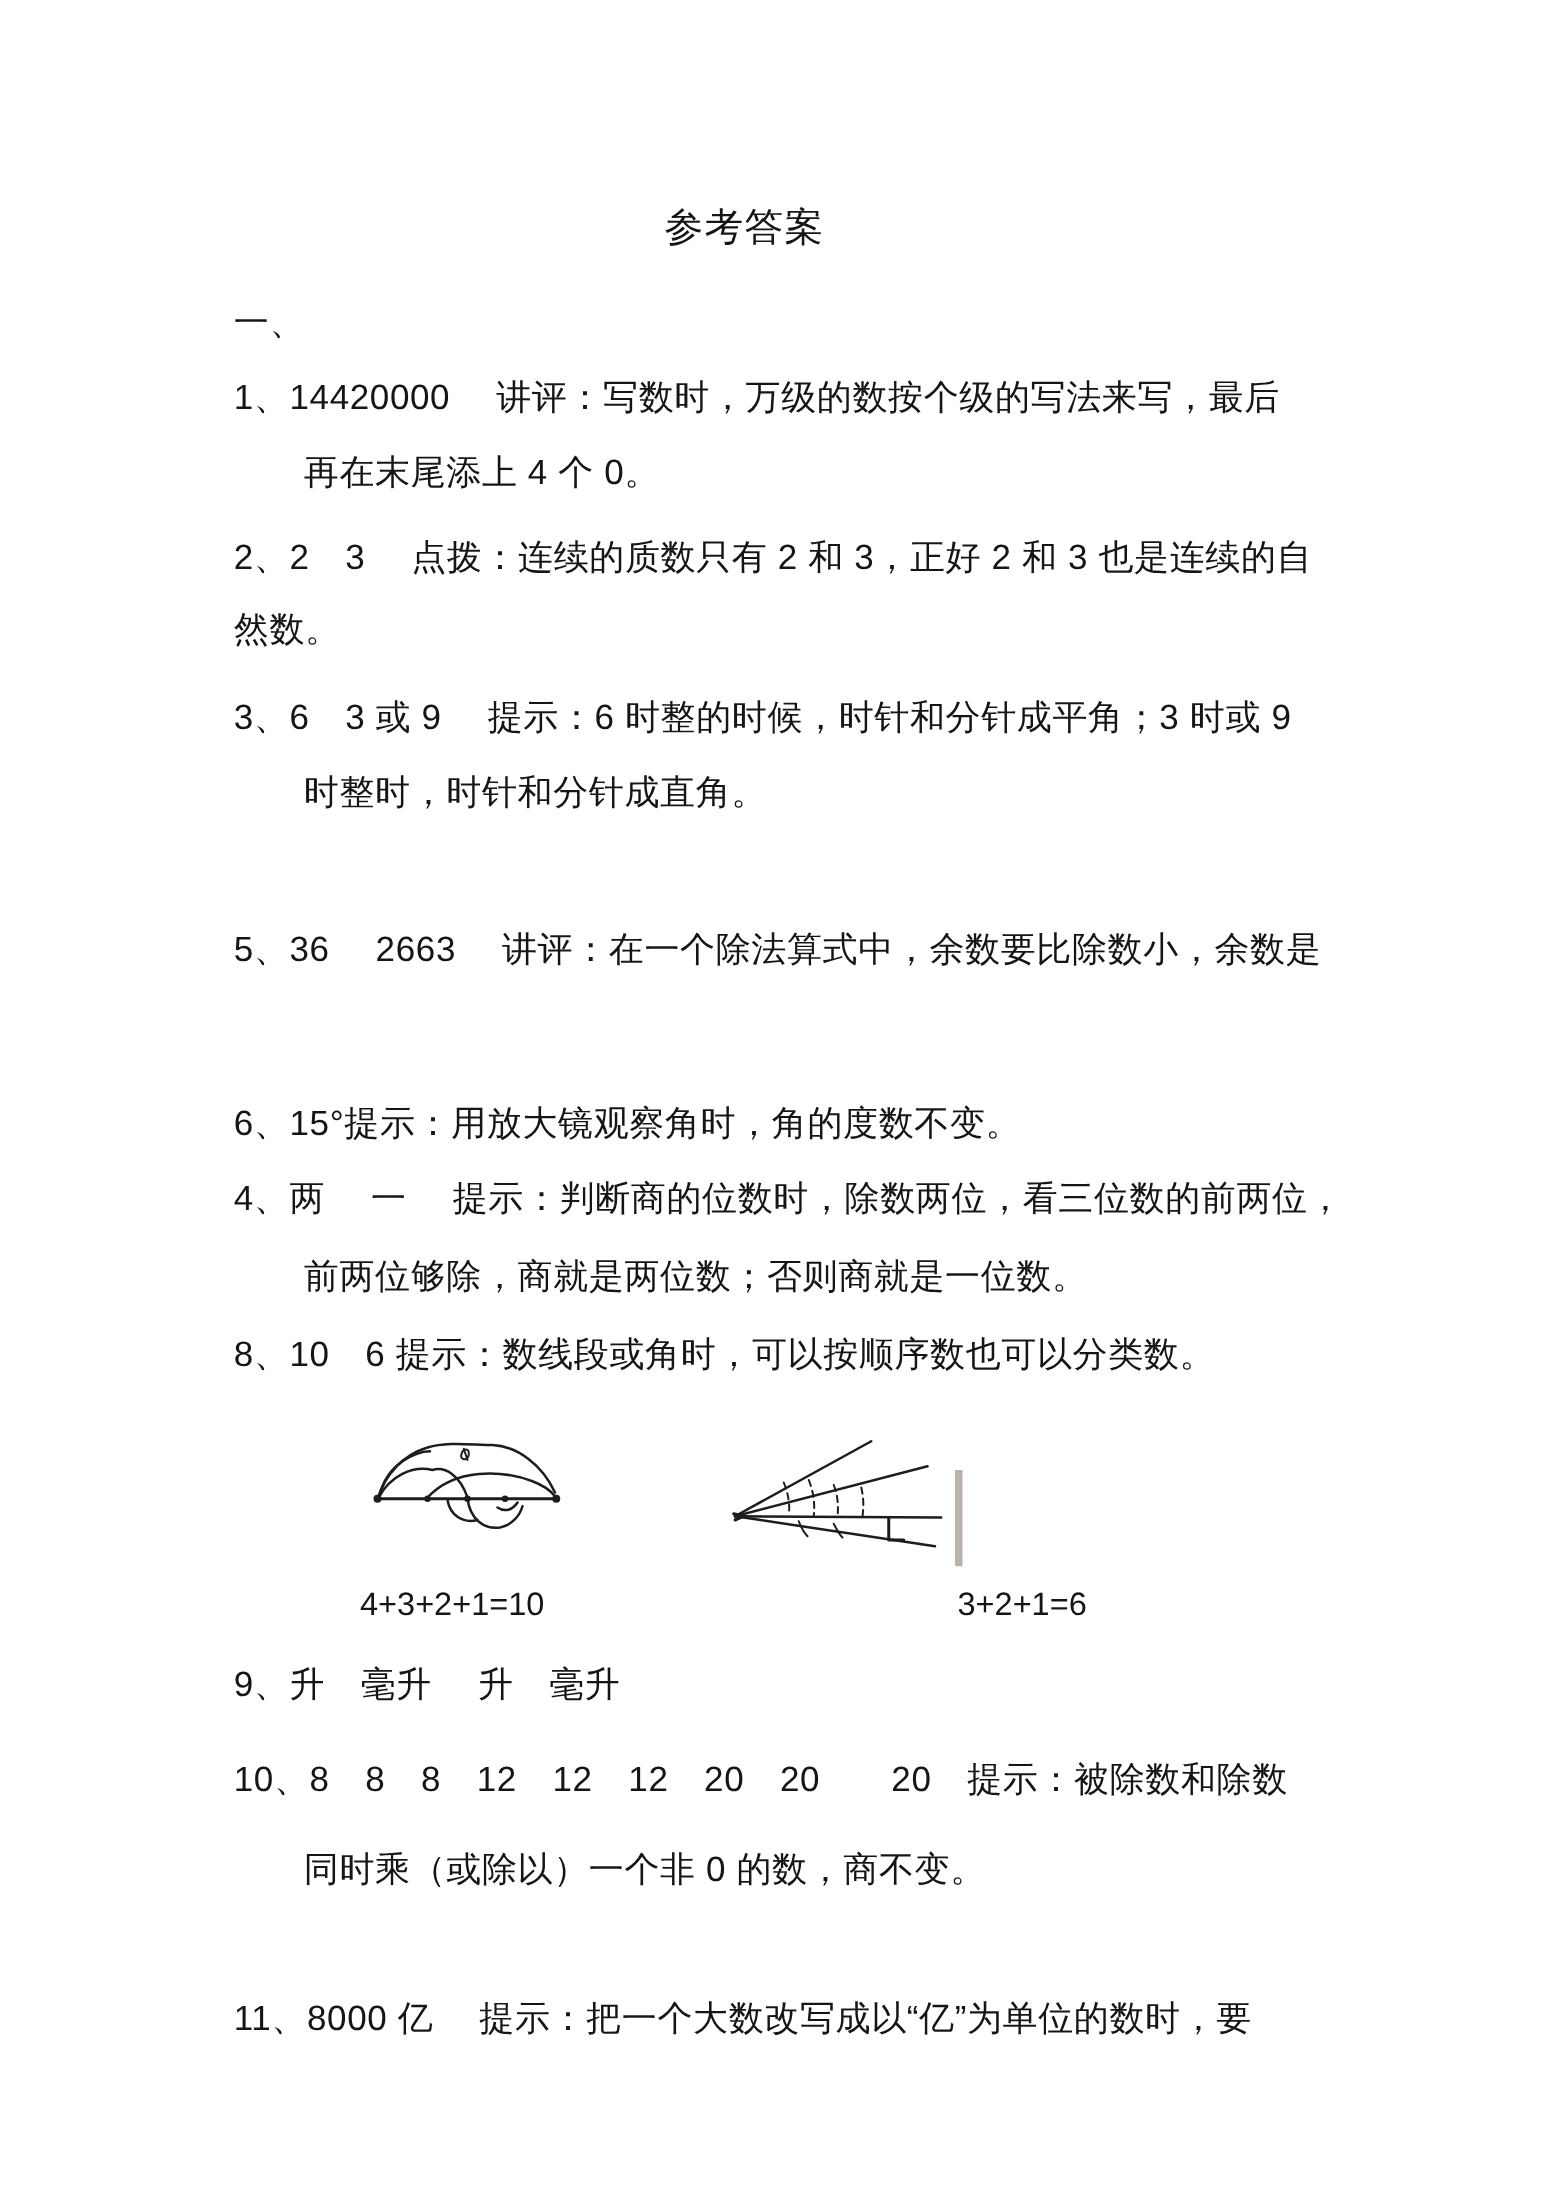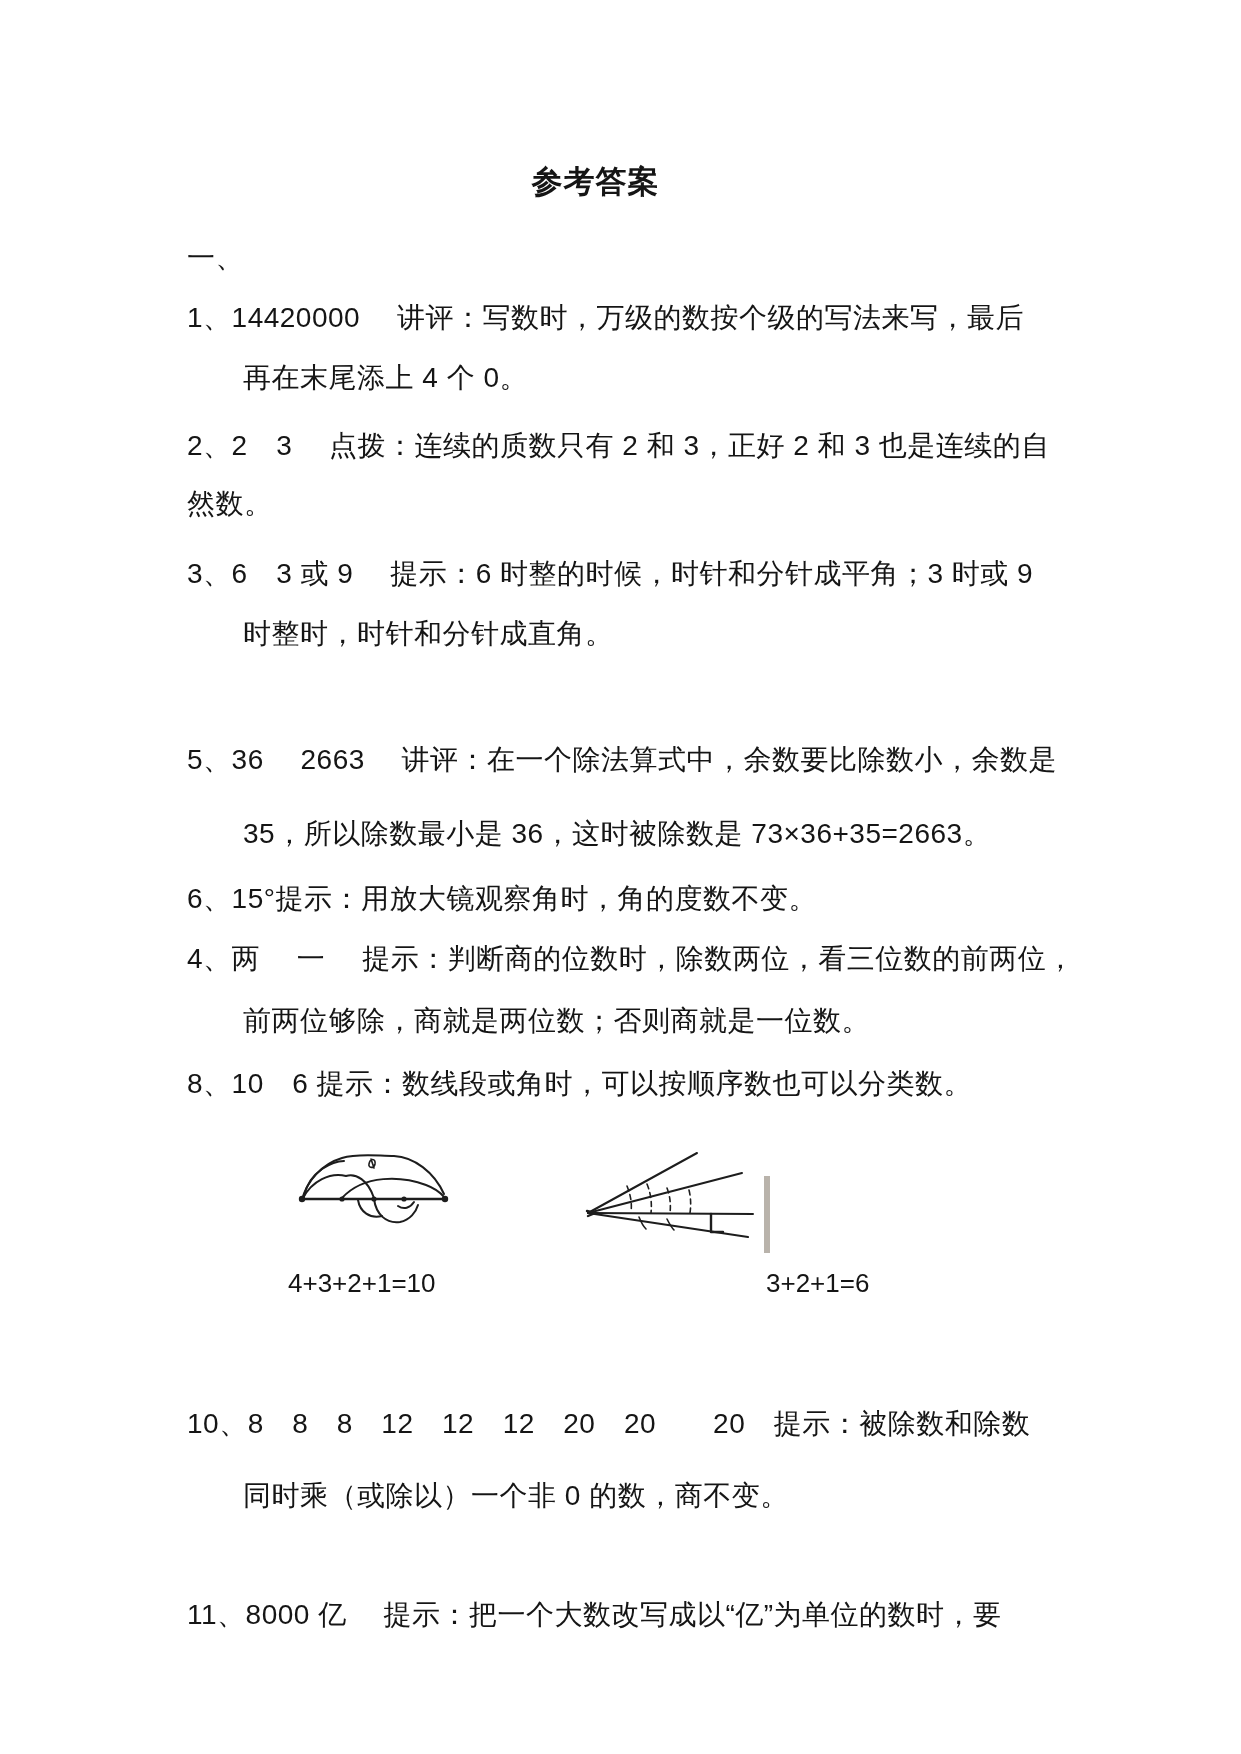--- a/index.html
+++ b/index.html
@@ -8,21 +8,21 @@
     background:#ffffff;
     font-family:"Liberation Sans","DejaVu Sans",sans-serif;
     color:#151515;
     position:relative;
     overflow:hidden;
   }
   .page{position:absolute;inset:0;}
   .title{
     position:absolute;top:163px;left:0;width:1191px;
     text-align:center;
-    font-size:31px;font-weight:bold;
+    font-size:31px;font-weight:normal;
     margin:0;line-height:1.2;
     letter-spacing:1px;
   }
   .line{
     position:absolute;left:187px;
     font-size:28px;line-height:1.25;
     white-space:pre;
     letter-spacing:0.5px;
   }
   .ind{left:243px;}
@@ -46,21 +46,20 @@
 
   <div class="line" style="top:240px">一、</div>
 
   <div class="line" style="top:300px">1、14420000　 讲评：写数时，万级的数按个级的写法来写，最后</div>
   <div class="line ind" style="top:360px">再在末尾添上 4 个 0。</div>
   <div class="line" style="top:428px">2、2　3　 点拨：连续的质数只有 2 和 3，正好 2 和 3 也是连续的自</div>
   <div class="line" style="top:486px">然数。</div>
   <div class="line" style="top:556px">3、6　3 或 9　 提示：6 时整的时候，时针和分针成平角；3 时或 9</div>
   <div class="line ind" style="top:616px">时整时，时针和分针成直角。</div>
   <div class="line" style="top:742px">5、36　 2663　 讲评：在一个除法算式中，余数要比除数小，余数是</div>
-  <div class="line ind" style="top:816px">35，所以除数最小是 36，这时被除数是 73×36+35=2663。</div>
   <div class="line" style="top:881px">6、15°提示：用放大镜观察角时，角的度数不变。</div>
   <div class="line" style="top:941px">4、两　 一　 提示：判断商的位数时，除数两位，看三位数的前两位，</div>
   <div class="line ind" style="top:1003px">前两位够除，商就是两位数；否则商就是一位数。</div>
   <div class="line" style="top:1066px">8、10　6 提示：数线段或角时，可以按顺序数也可以分类数。</div>
 
   <div class="fig" style="left:298px;top:1150px">
     <svg width="152" height="84" viewBox="0 0 152 84" fill="none" stroke="#1d1d1d" stroke-width="2" stroke-linecap="round">
 
       <path d="M4,49 C 10,30 24,14 44,8 C 60,3 80,6 96,6 C 116,7 136,22 146,44"></path>
       <path d="M6,46 C 8,36 14,26 24,19 C 30,15 38,11 46,11"></path>
@@ -111,16 +110,17 @@
       <path d="M128,74 L128,92 M128,92 L140,92" stroke-width="2.4"></path>
     </svg>
   </div>
 
   <div class="graybar" style="background:#b9b3ab"></div>
 
   <div class="eq" style="left:288px;top:1268px">4+3+2+1=10</div>
   <div class="eq" style="left:766px;top:1268px">3+2+1=6</div>
 
   <div class="line ind" style="top:1478px">同时乘（或除以）一个非 0 的数，商不变。</div>
+  <div class="line" style="top:1330px">9、升　毫升　 升　毫升</div>
   <div class="line" style="top:1406px">10、8　8　8　12　12　12　20　20　　20　提示：被除数和除数</div>
   <div class="line" style="top:1597px">11、8000 亿　 提示：把一个大数改写成以“亿”为单位的数时，要</div>
 
 </div>
 
 </body></html>

